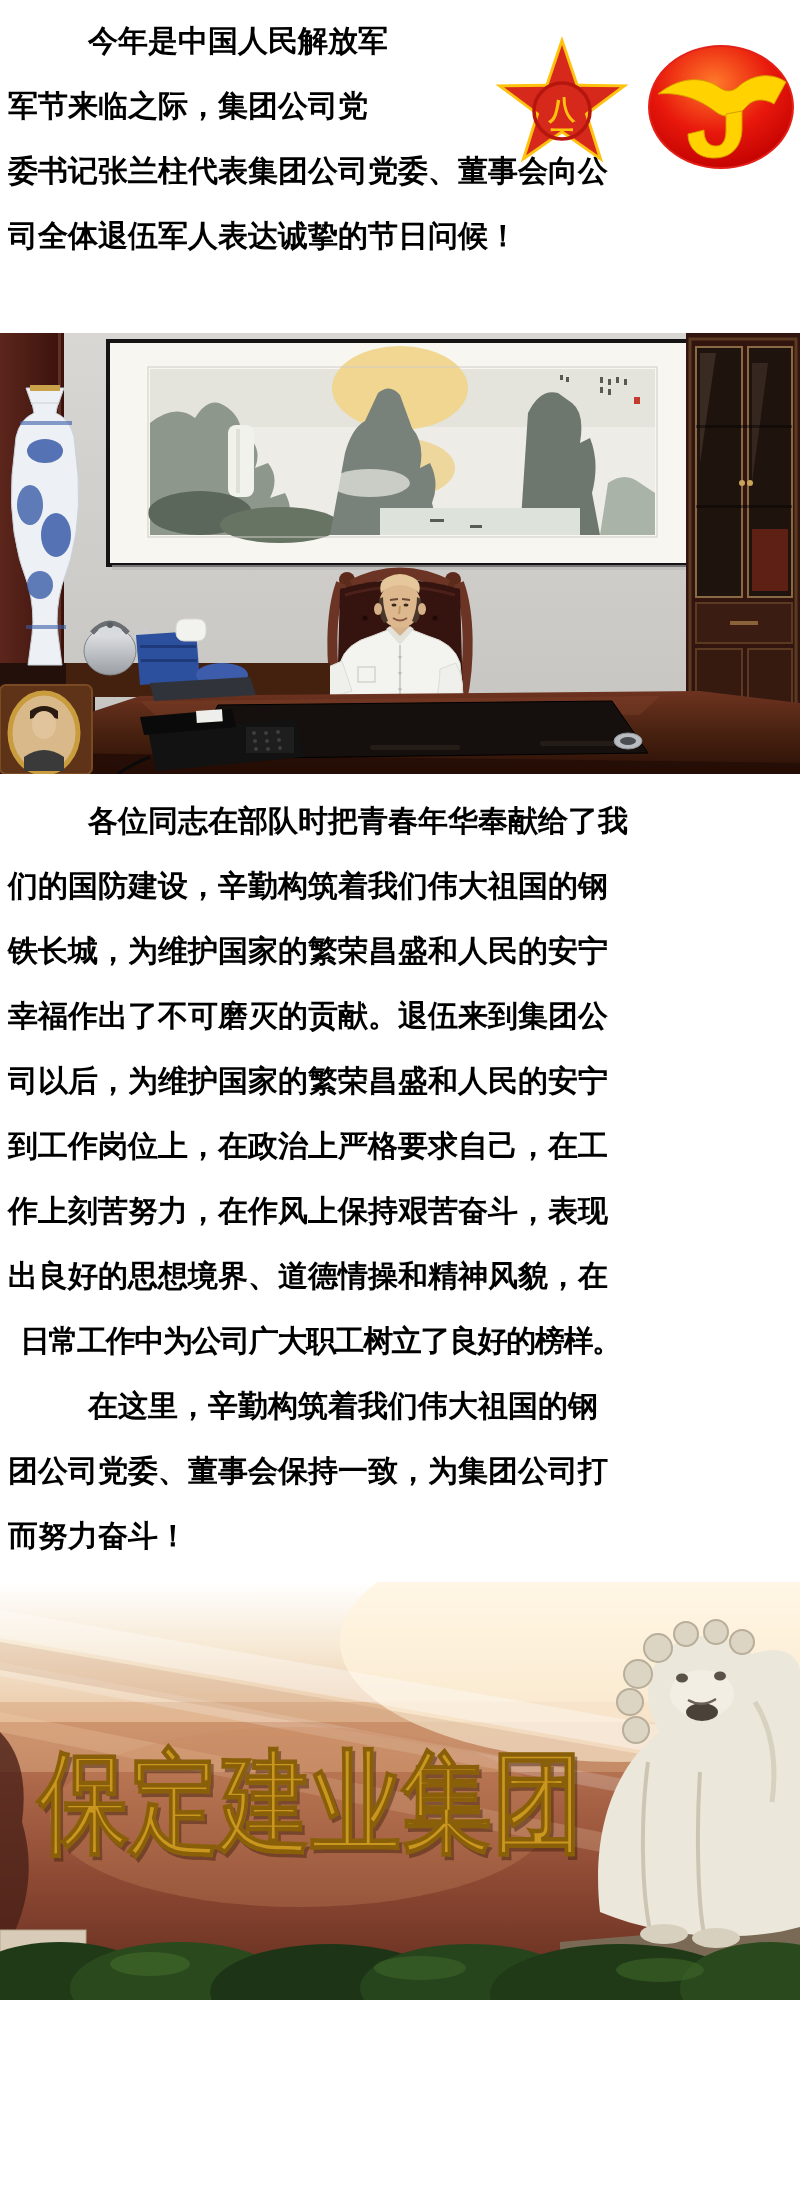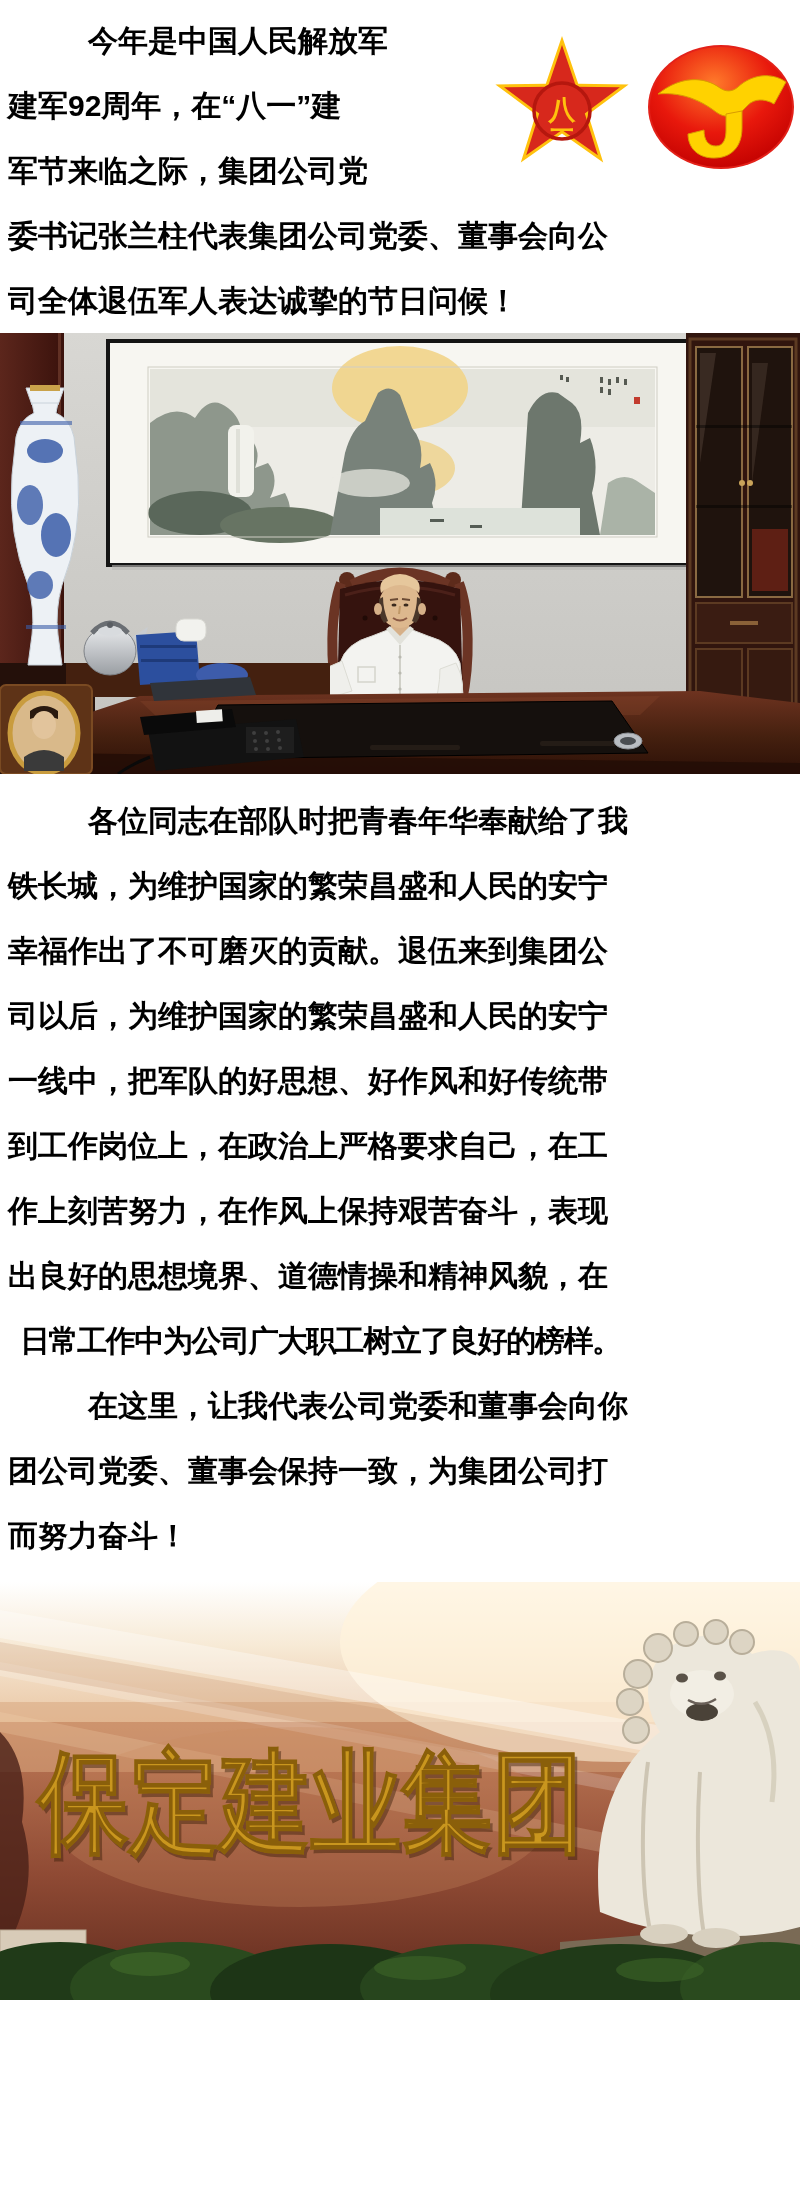--- a/index.html
+++ b/index.html
@@ -43,21 +43,20 @@
           </radialGradient>
         </defs>
         <ellipse cx="75" cy="65" rx="73" ry="62" fill="#e32119"></ellipse>
         <ellipse cx="75" cy="65" rx="71" ry="60" fill="url(#orbGrad)"></ellipse>
         <path d="M12,52 C34,34 58,34 74,46 C80,50 86,50 92,45 C106,32 126,30 140,40 L128,62 C118,56 108,57 102,63 L96,69 C88,76 78,76 70,70 C52,56 32,50 12,52 Z" stroke="#d99b00" stroke-width="1" fill="#ffd200"></path>
         <path d="M96,69 L96,86 C96,104 86,116 68,116 C52,116 42,106 42,92 L58,88 C58,98 62,104 70,104 C78,104 80,96 80,88 L80,72 Z" stroke="#d99b00" stroke-width="1" fill="#ffd200"></path>
       </svg>
     </div>
 
     <div class="txt indent">今年是中国人民解放军</div>
-    <div class="txt">建军92周年，在“八一”建</div>
     <div class="txt">军节来临之际，集团公司党</div>
     <div class="txt">委书记张兰柱代表集团公司党委、董事会向公</div>
     <div class="txt">司全体退伍军人表达诚挚的节日问候！</div>
   </section>
 
   <section class="photo">
     <svg width="800" height="441" viewBox="0 0 800 441">
       <defs>
         <linearGradient id="wallGrad" x1="0" y1="0" x2="0" y2="1">
           <stop offset="0%" stop-color="#d8d7d3"></stop>
@@ -253,29 +252,29 @@
         <rect x="141" y="326" width="56" height="3" fill="#1e3a7a"></rect>
         <ellipse cx="222" cy="342" rx="26" ry="12" fill="#3d5cab"></ellipse>
         <rect x="176" y="286" width="30" height="22" rx="8" fill="#f2f2ee" stroke="#d8d8d2"></rect>
         <polygon points="150,350 250,344 256,362 154,368" fill="#30343a"></polygon>
       </g>
     </svg>
   </section>
 
   <section class="body-text">
     <div class="txt indent">各位同志在部队时把青春年华奉献给了我</div>
+    <div class="txt">们的国防建设，辛勤构筑着我们伟大祖国的钢</div>
     <div class="txt">铁长城，为维护国家的繁荣昌盛和人民的安宁</div>
     <div class="txt">幸福作出了不可磨灭的贡献。退伍来到集团公</div>
     <div class="txt">司以后，为维护国家的繁荣昌盛和人民的安宁</div>
-    <div class="txt">一线中，把军队的好思想、好作风和好传统带</div>
     <div class="txt">到工作岗位上，在政治上严格要求自己，在工</div>
     <div class="txt">作上刻苦努力，在作风上保持艰苦奋斗，表现</div>
     <div class="txt">出良好的思想境界、道德情操和精神风貌，在</div>
     <div class="txt tight">日常工作中为公司广大职工树立了良好的榜样。</div>
-    <div class="txt indent">在这里，让我代表公司党委和董事会向你</div>
+    <div class="txt indent">在这里，辛勤构筑着我们伟大祖国的钢</div>
     <div class="txt">团公司党委、董事会保持一致，为集团公司打</div>
     <div class="txt">而努力奋斗！</div>
   </section>
 
   <section class="photo plaza-wrap">
     <svg width="800" height="418" viewBox="0 0 800 418">
       <defs>
         <linearGradient id="skyGrad" x1="0" y1="0" x2="0" y2="1">
           <stop offset="0%" stop-color="#ffffff"></stop>
           <stop offset="30%" stop-color="#f7ead6"></stop>

